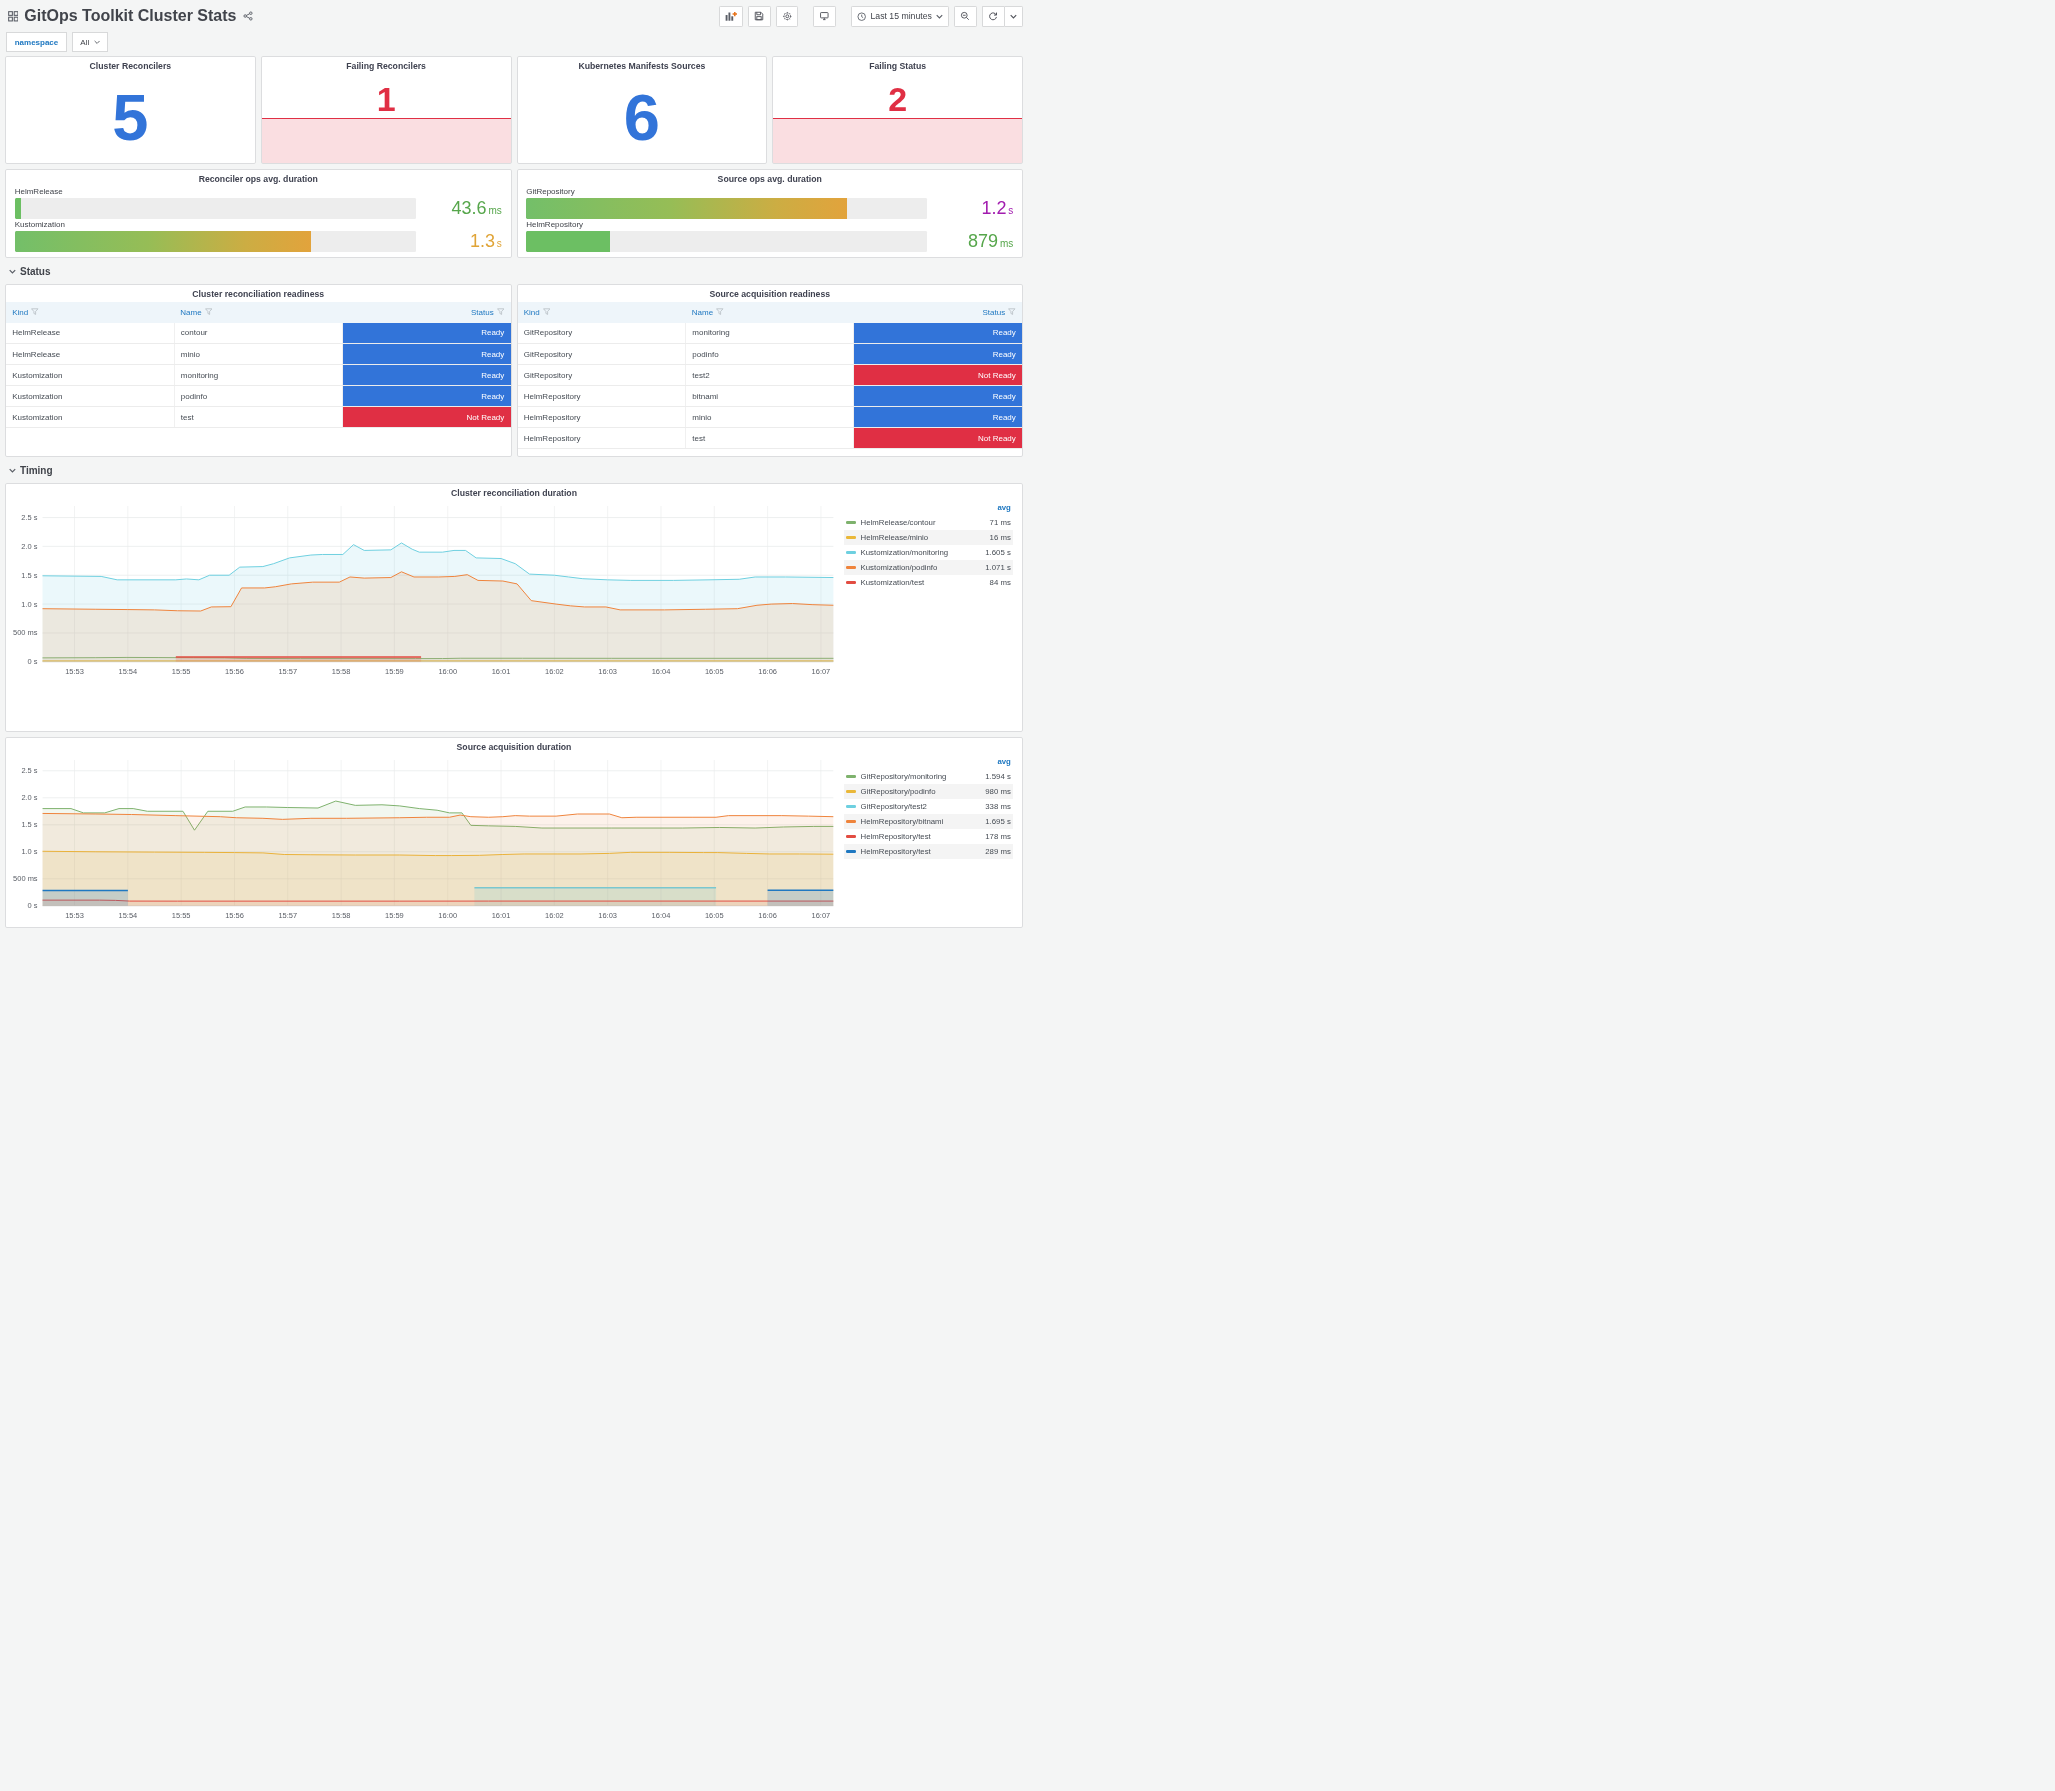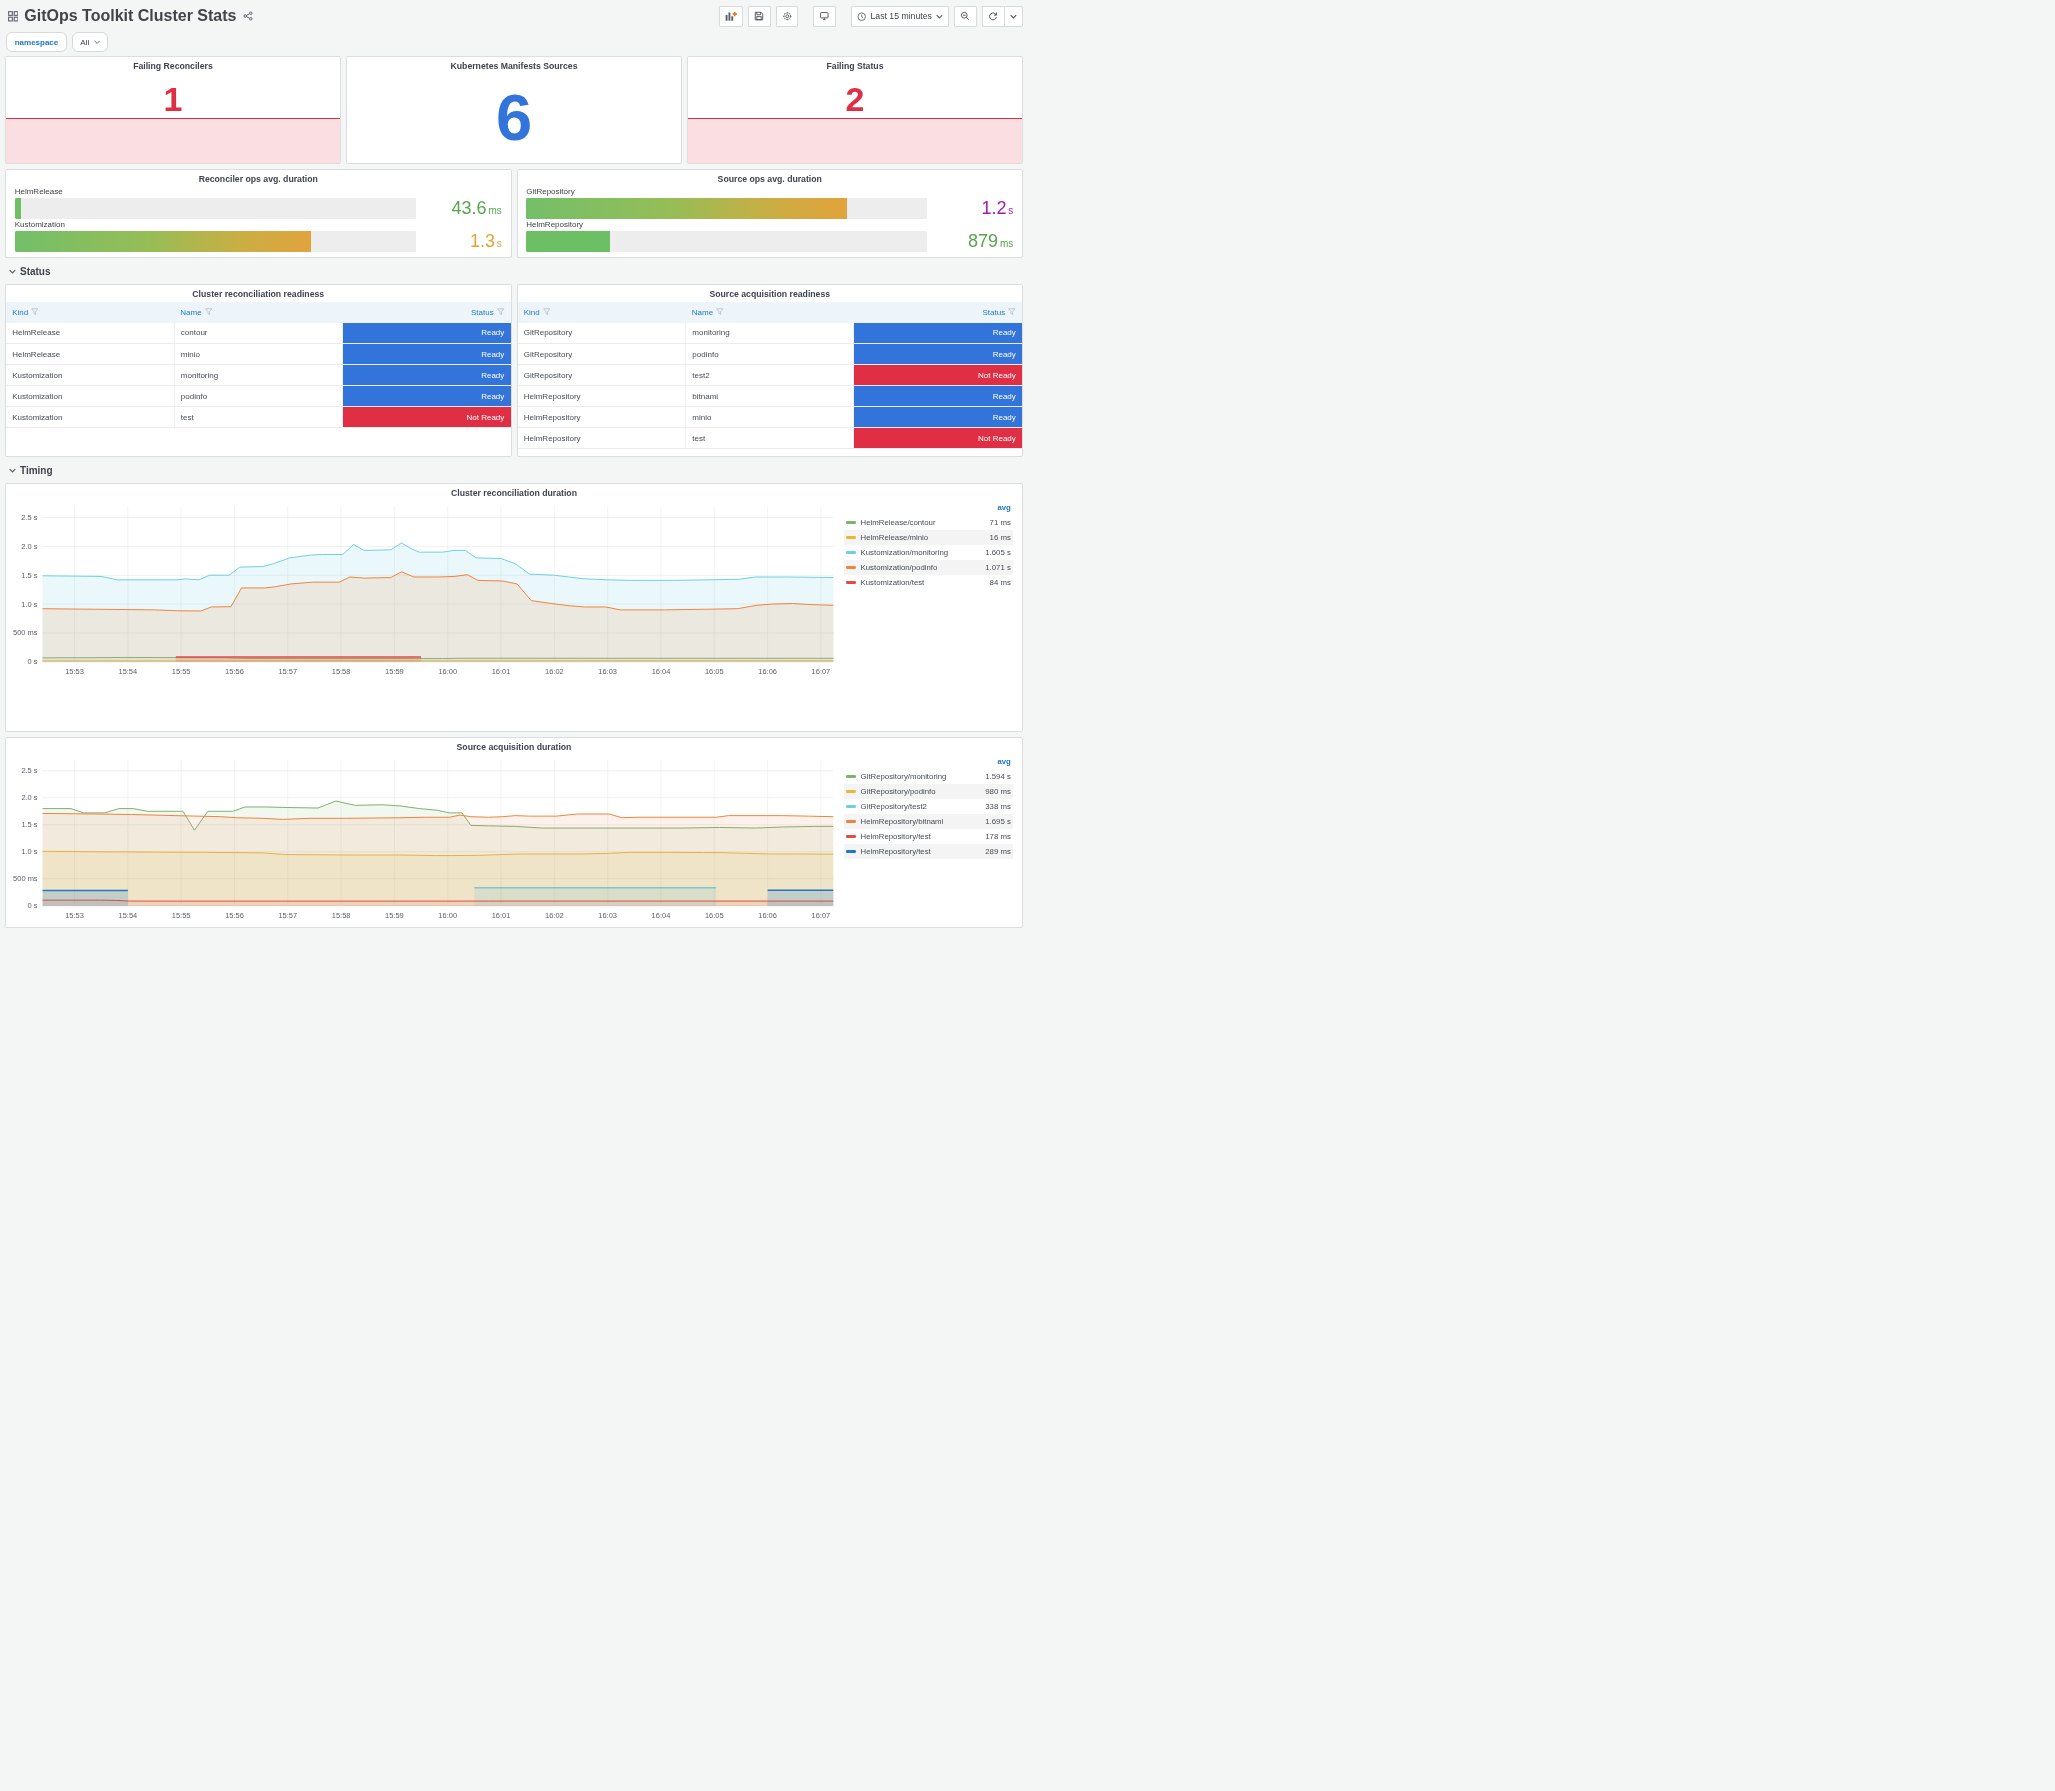--- a/index.html
+++ b/index.html
@@ -16,21 +16,21 @@
             border-radius:1.2px; display:inline-flex; align-items:center; justify-content:center;
             gap:4.4px; color:#52545c; font-size:8.7px; cursor:pointer; }
   .tb-spacer { width:5px; }
   .time-picker { font-weight:500; color:#41444b; }
   .split { display:flex; }
   .split .tb-btn:first-child { border-right:none; border-radius:1.2px 0 0 1.2px; }
   .split .tb-btn:last-child  { border-radius:0 1.2px 1.2px 0; min-width:17.5px; }
 
   
   .vars-row { height:26px; display:flex; align-items:center; gap:5px; padding:2.5px 1.2px 3.7px; }
-  .pill { height:20px; background:#fff; border:0.6px solid #d8d9da; border-radius:6px;
+  .pill { height:20px; background:#fff; border:0.6px solid #d8d9da; border-radius:0;
           display:inline-flex; align-items:center; padding:0 7.5px; font-size:8px; cursor:pointer; }
   .pill.var-label { color:#1f78c1; font-weight:600; }
   .pill .caret { margin-left:4.4px; }
 
   
   .panel { background:#fff; border:0.6px solid #dcdddf; border-radius:1.9px; position:relative; overflow:hidden; }
   .panel-title { height:17px; display:flex; align-items:center; justify-content:center;
                  font-size:8.7px; font-weight:600; color:#3f4250; cursor:pointer; flex:none; }
 
   .row { display:flex; gap:5px; margin-bottom:5px; }
@@ -186,20 +186,24 @@
     <span>All</span>
     <span class="caret icon">
       <svg width="6.2" height="4.4" viewBox="0 0 10 7" fill="none" stroke="currentColor" stroke-width="1.5">
           <path d="M1 1.5 5 5.5 9 1.5"></path>
         </svg>
       </span>
   </span>
 </div>
 
 <div class="row stats-row">
+    <div class="panel">
+      <div class="panel-title">Cluster Reconcilers</div>
+      <div class="stat-value big" style="color:#3274D9">5</div>
+    </div>
     <div class="panel">
       <div class="panel-title">Failing Reconcilers</div>
       <div class="spark"></div>
       <div class="stat-value small" style="color:#E02F44">1</div>
     </div>
     <div class="panel">
       <div class="panel-title">Kubernetes Manifests Sources</div>
       <div class="stat-value big" style="color:#3274D9">6</div>
     </div>
     <div class="panel">

